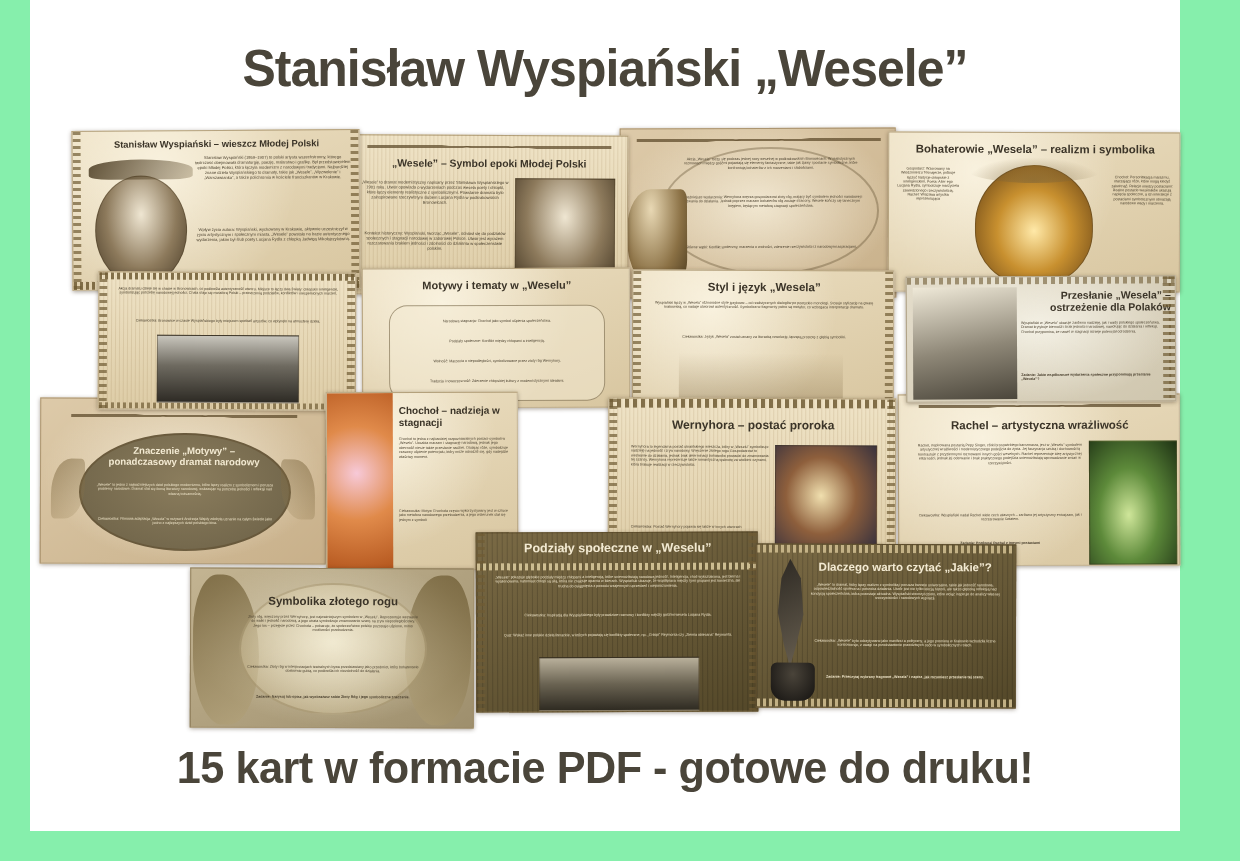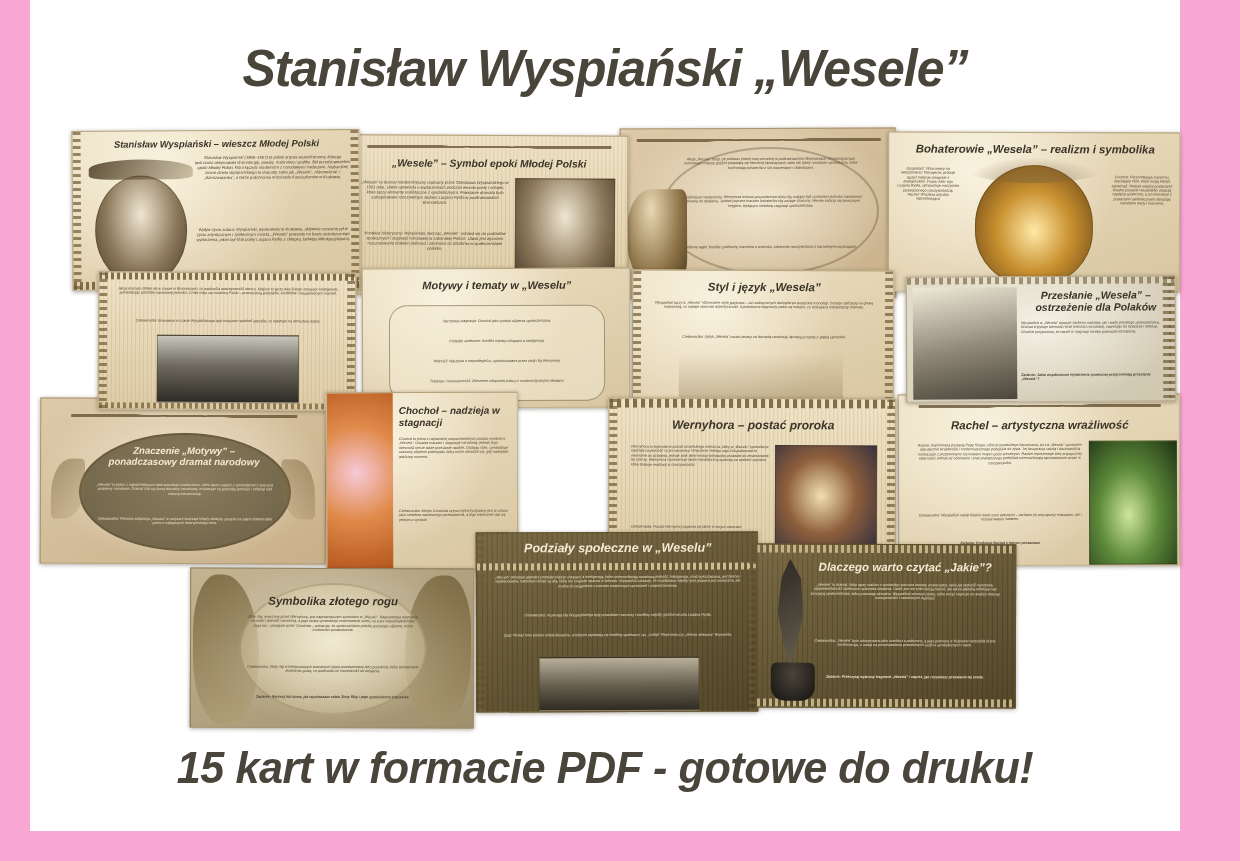--- a/index.html
+++ b/index.html
@@ -7,22 +7,21 @@
   html, body {
     width: 1240px; height: 861px;
     font-family: "Liberation Sans", sans-serif;
     overflow: hidden;
   }
   body { background: #d9c49b; }
 
   .poster {
     position: relative;
     width: 1240px; height: 861px;
-    background: #f9a8d4;
-    font-style: italic;
+    background: #86efac;
   }
   .inner-canvas {
     position: absolute;
     left: 30px; top: 0px;
     width: 1150px; height: 831px;
     background: #ffffff;
   }
 
   
   .headline {
@@ -265,21 +264,21 @@
     <div class="card tex-plain orn-side" style="left:602px; top:150px; width:262px; height:142px; transform:rotate(0.2deg); z-index:6;">
       <div class="card-title" style="position:absolute; left:14px; top:10px; width:234px; font-size:11.5px;">Styl i język „Wesela”</div>
       <div class="card-body xtiny" style="position:absolute; left:20px; top:30px; width:222px;">Wyspiański łączy w „Weselu” różnorodne style językowe – od realistycznych dialogów po poetyckie monologi. Stosuje stylizację na gwarę krakowską, co nadaje utworowi autentyczność. Symboliczne fragmenty pełne są metafor, co wzbogaca interpretację dramatu.</div>
       <div class="card-body xtiny" style="position:absolute; left:20px; top:64px; width:222px;">Ciekawostka: Język „Wesela” został uznany za literacką rewolucję, łączącą prostotę z głębią symboliki.</div>
       <div class="photo" style="left:46px; top:82px; width:164px; height:56px; border:none; background:linear-gradient(180deg, rgba(235,226,202,0), rgba(120,98,60,.35)); "></div>
     </div>
 
     <div class="card tex-grey" style="left:876px; top:156px; width:270px; height:126px; transform:rotate(-0.3deg); z-index:7;">
       <div style="position:absolute;left:0;top:0;right:0;height:7px;background-image:repeating-linear-gradient(90deg,#6f5b33 0 4px,transparent 4px 8px);opacity:.6;"></div>
       <div class="photo photo-bw" style="left:6px; top:10px; width:104px; height:112px; border:none; background:linear-gradient(170deg,#efe9d8,#8e8777 55%,#4b463b);"></div>
-      <div class="card-title" style="position:absolute; left:114px; top:12px; width:150px; font-size:10.5px; text-align:center;">Przesłanie „Wesela” – ostrzeżenie dla Polaków</div>
+      <div class="card-title" style="position:absolute; left:114px; top:12px; width:150px; font-size:10.5px; text-align:right;">Przesłanie „Wesela” – ostrzeżenie dla Polaków</div>
       <div class="card-body xtiny" style="position:absolute; left:114px; top:44px; width:142px; text-align:left;">Wyspiański w „Weselu” ukazuje zarówno nadzieję, jak i wady polskiego społeczeństwa. Dramat krytykuje bierność i brak jedności narodowej, nawołując do działania i refleksji. Chochoł przypomina, że nawet w stagnacji istnieje potencjał odrodzenia.</div>
       <div class="card-body xtiny" style="position:absolute; left:114px; top:96px; width:142px; text-align:left; font-weight:700;">Zadanie: Jakie współczesne wydarzenia społeczne przypominają przesłanie „Wesela”?</div>
       <div class="orn-side" style="position:absolute; left:256px; top:0; bottom:0; width:14px;"></div>
     </div>
 
     <div class="card tex-warm" style="left:10px; top:278px; width:286px; height:166px; transform:rotate(0.2deg); z-index:6;">
       <div class="scroll-orn" style="left:30px; top:12px; width:226px;"></div>
       <div class="oval-frame oval-fill-dark" style="left:38px; top:34px; width:212px; height:118px;"></div>
       <div class="card-title light" style="position:absolute; left:60px; top:46px; width:166px; font-size:9.6px;">Znaczenie „Motywy” – ponadczasowy dramat narodowy</div>
       <div class="card-body light xtiny" style="position:absolute; left:54px; top:84px; width:180px;">„Wesele” to jedno z najważniejszych dzieł polskiego modernizmu, które łączy realizm z symbolizmem i porusza problemy narodowe. Dramat stał się ikoną literatury narodowej, wskazując na potrzebę jedności i refleksji nad własną tożsamością.</div>

